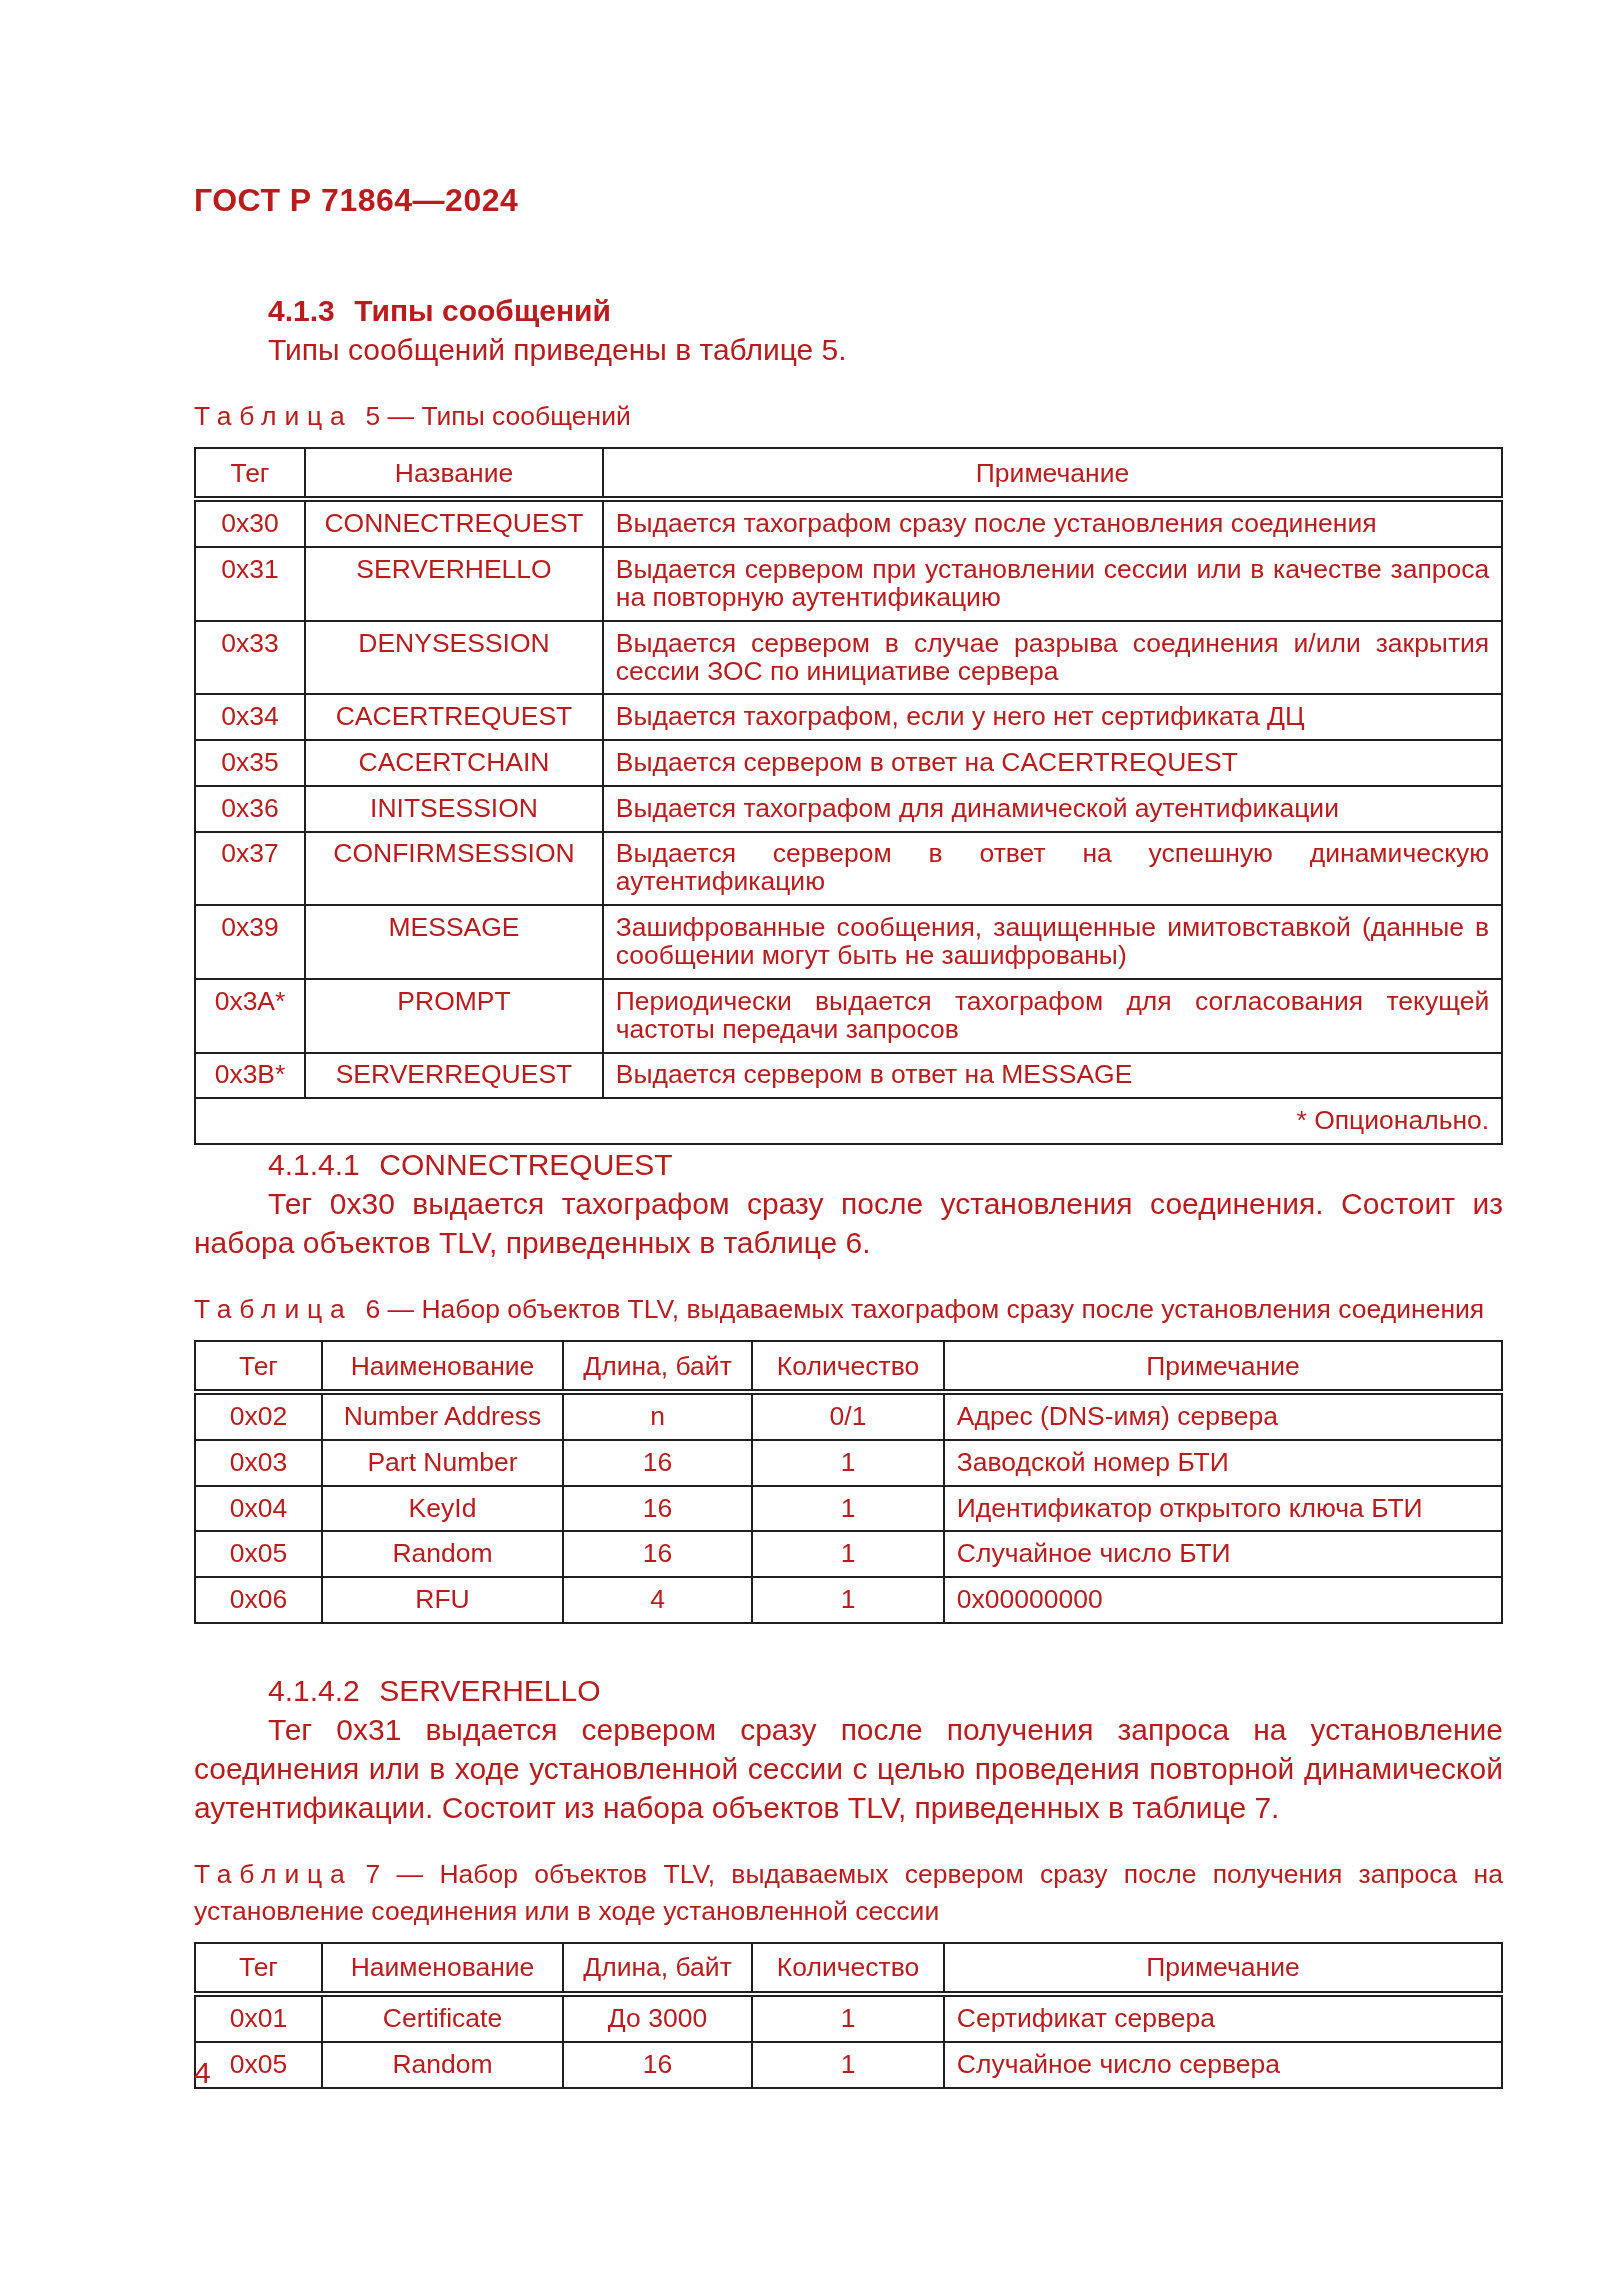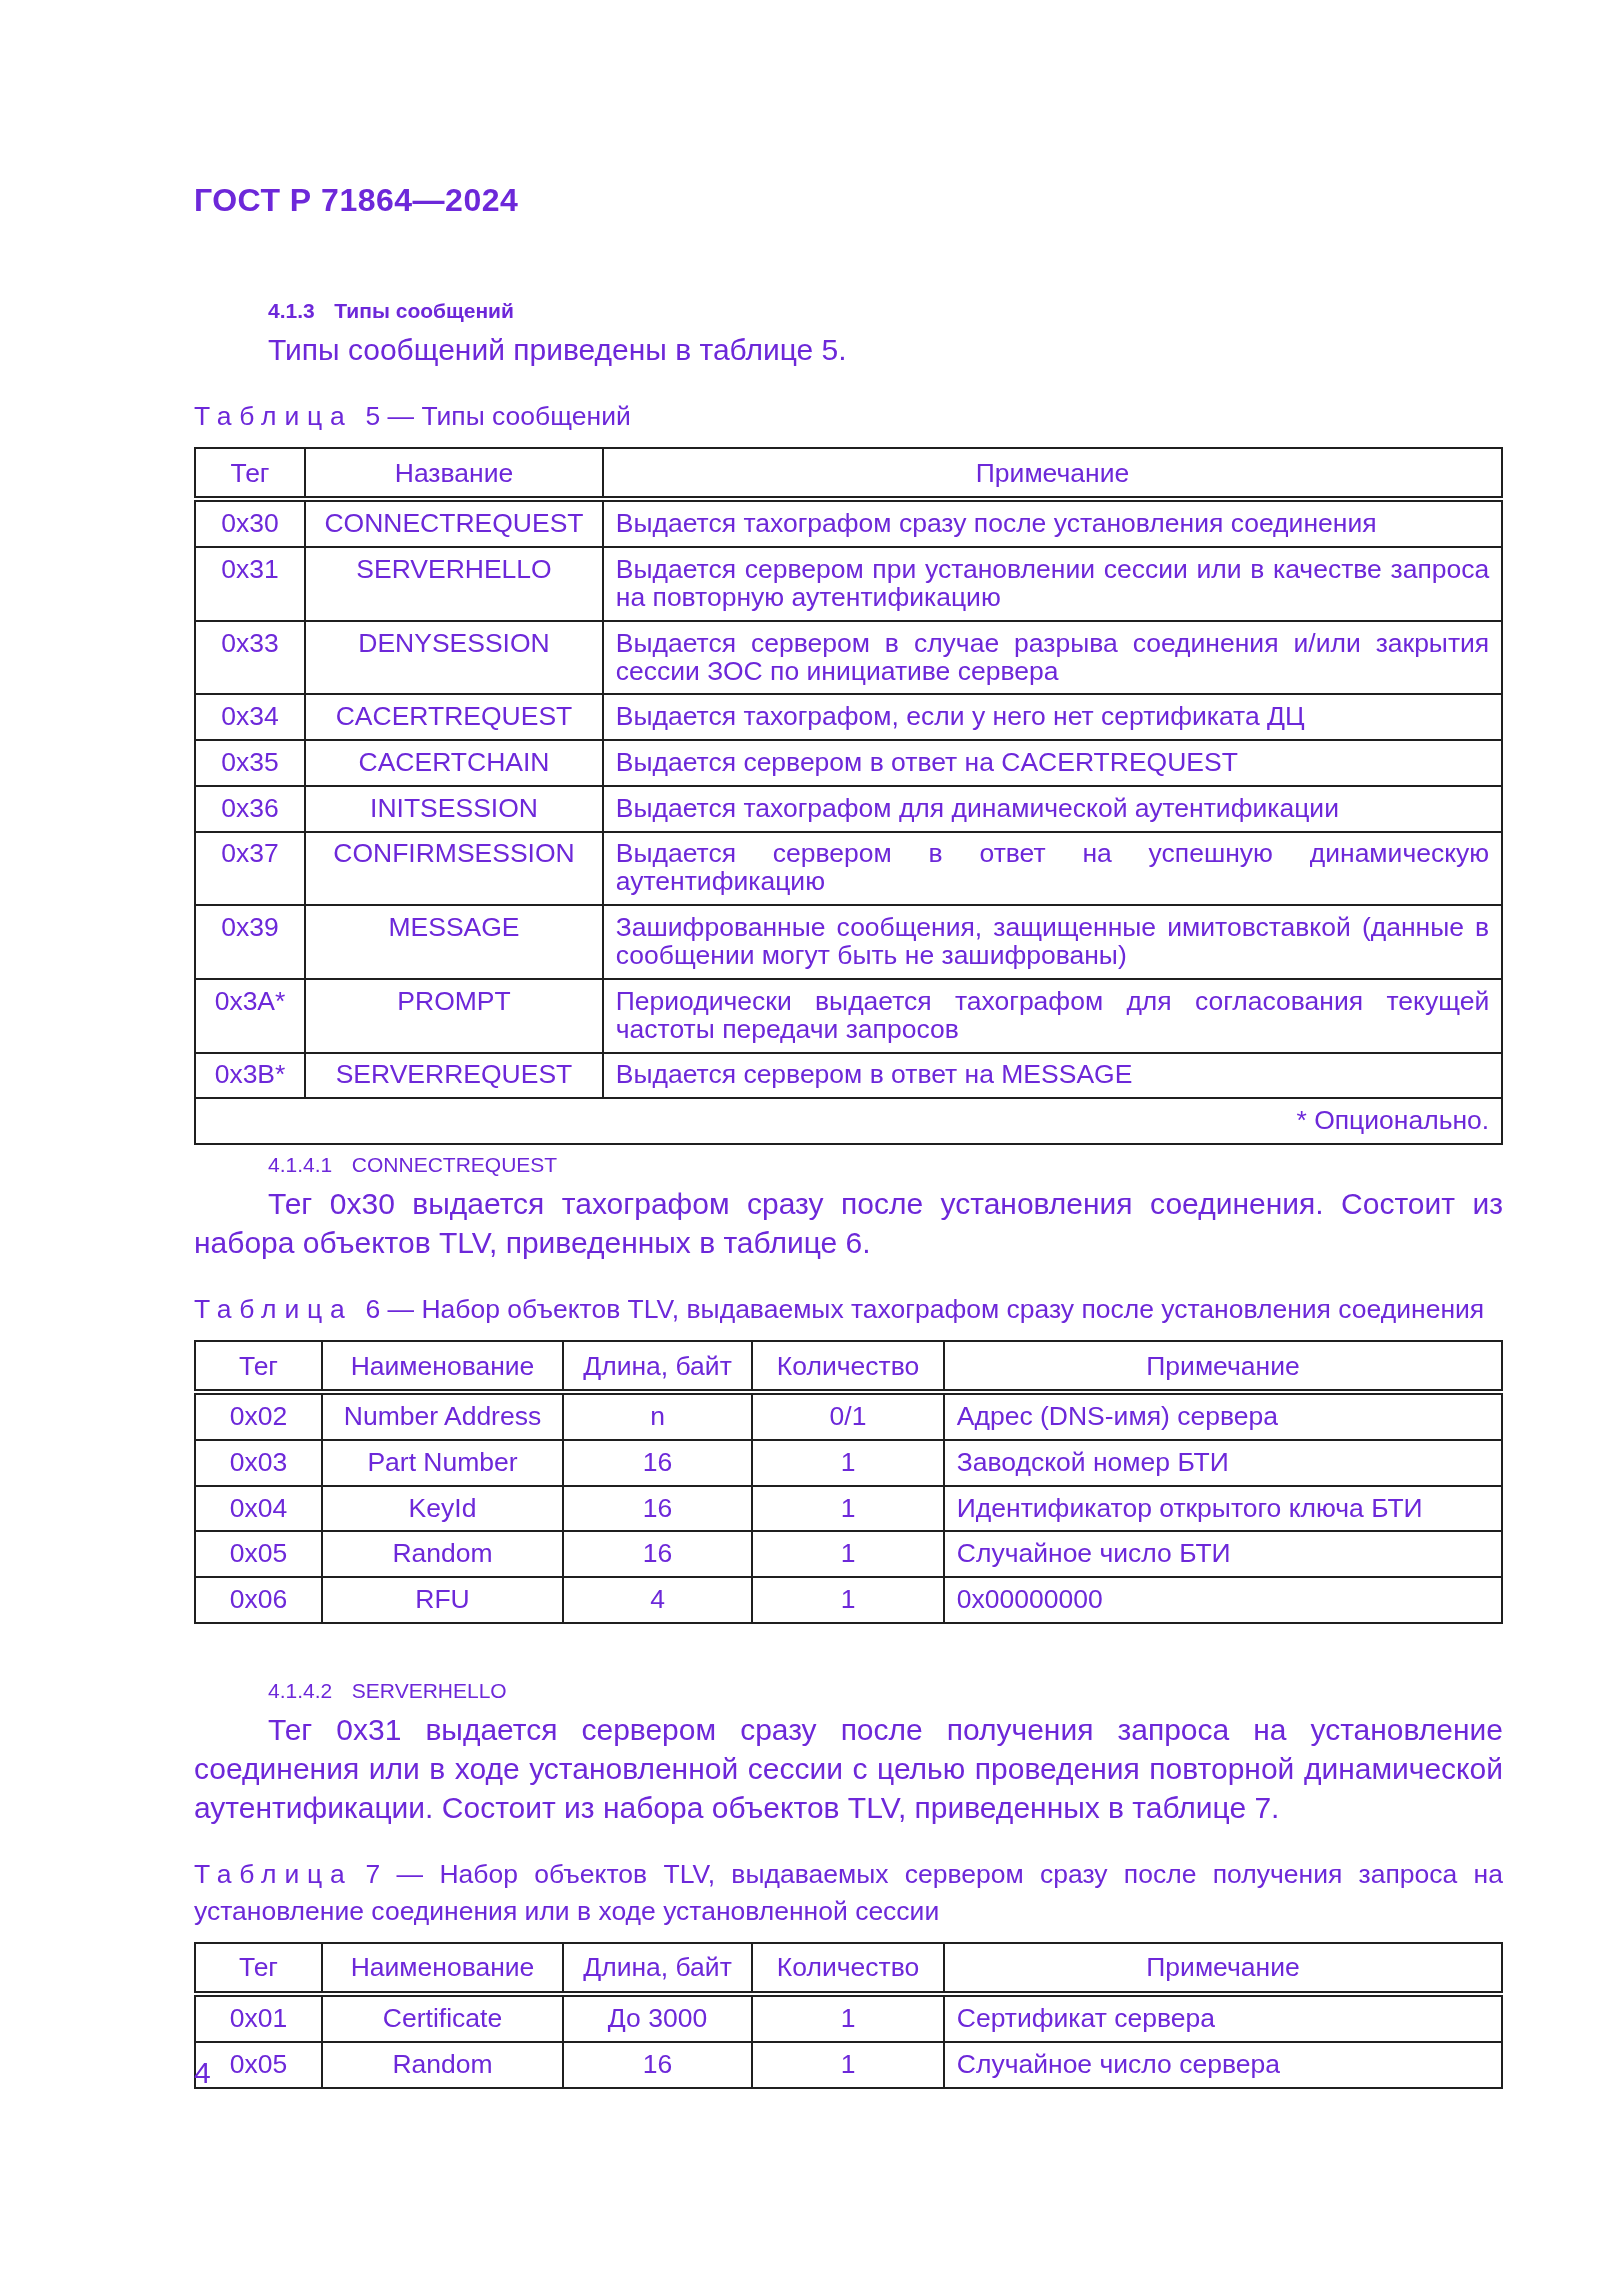--- a/index.html
+++ b/index.html
@@ -2,35 +2,35 @@
 <html lang="ru"><head>
 <meta charset="utf-8">
 <style>
   html, body { margin: 0; padding: 0; background: #e8e8e8; }
   .page {
     position: relative;
     width: 1621px;
     height: 2293px;
     margin: 0 auto;
     background: #ffffff;
-    color: #6d28d9;
+    color: #b91c1c;
     font-family: "Liberation Sans", sans-serif;
     overflow: hidden;
   }
   .content {
     padding: 181px 118px 0 194px; 
   }
   .doc-header {
     font-size: 32px;
     font-weight: bold;
     line-height: 39px;
     letter-spacing: 0.5px;
   }
   .heading {
-    font-size: 21px;
+    font-size: 30px;
     line-height: 39px;
     padding-left: 74px; 
   }
   .heading.bold { font-weight: bold; }
   .heading .h-num { margin-right: 19.6px; }
   .mt-section { margin-top: 71px; }
   .mt-after-table { margin-top: 47px; }
   .para {
     margin: 0;
     font-size: 30px;

